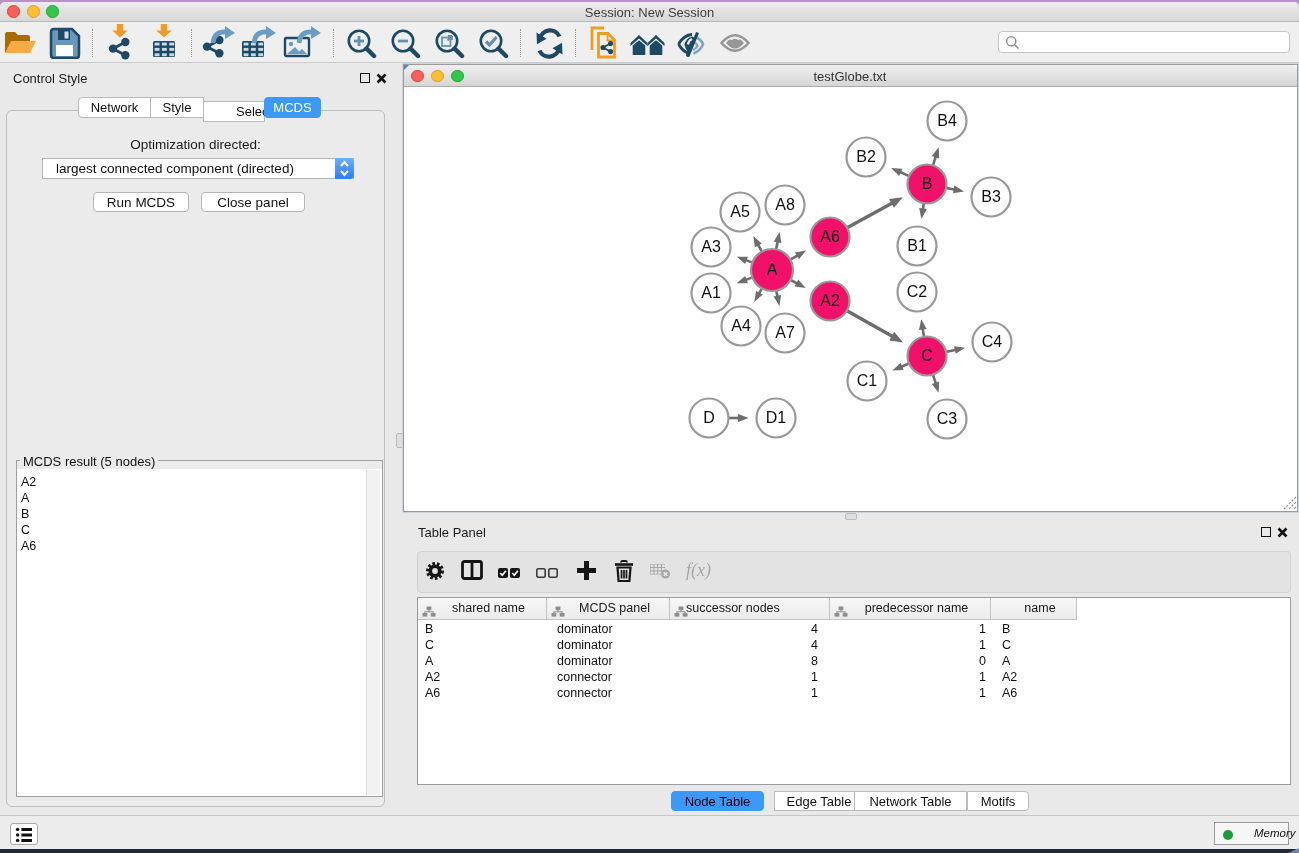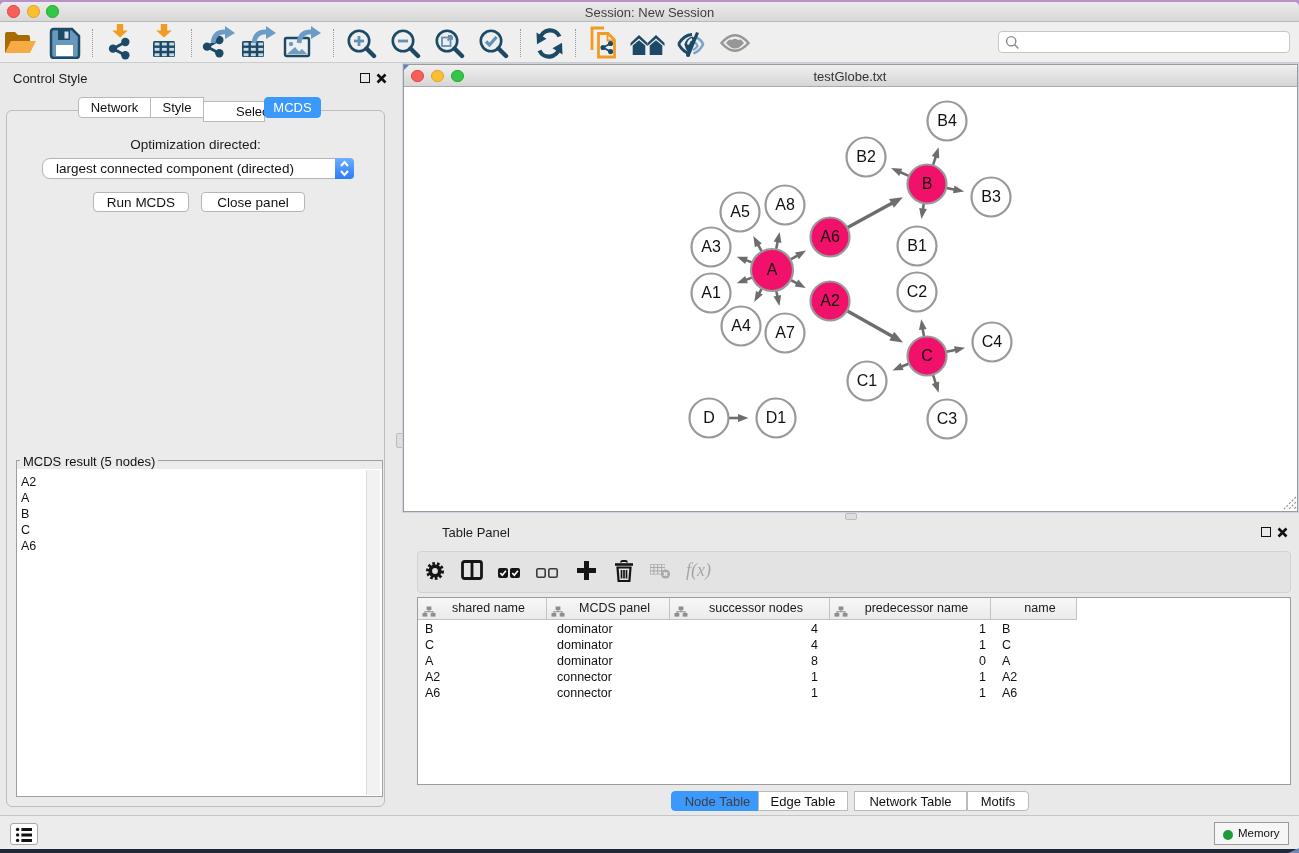--- a/index.html
+++ b/index.html
@@ -163,21 +163,21 @@
 <div class="abs" style="left:360px;top:73px;width:10px;height:10px;border:1.6px solid #111;"></div>
 <svg class="abs" style="left:376px;top:73px;" width="11" height="11">
     <path d="M1.5 1.5 L9.5 9.5 M9.5 1.5 L1.5 9.5" stroke="#111" stroke-width="2.6"></path>
   </svg>
 <div class="abs" style="left:6px;top:110px;width:379px;height:697px;background:#ebebeb;border:1px solid #bdbdbd;border-radius:6px;"></div>
 <div class="tab" style="top:97px;left:78px;width:73px;border-radius:4px 0 0 4px;">Network</div>
 <div class="tab" style="top:97px;left:150px;width:54px;">Style</div>
 <div class="tab" style="top:101px;left:203px;width:62px;padding-left:32px;">Select</div>
 <div class="tab" style="top:97px;left:264px;width:57px;background:#3b99fc;color:#ffffff;border:1px solid #3b99fc;border-radius:4px;">MCDS</div>
 <div class="abs" style="left:0;top:137px;width:391px;text-align:center;font-size:13.5px;color:#1a1a1a;">Optimization directed:</div>
-<div class="abs" style="left:42px;top:158px;width:312px;height:21px;background:#ffffff;border:1px solid #b4b4b4;border-radius:8px;">
+<div class="abs" style="left:42px;top:158px;width:312px;height:21px;background:#ffffff;border:1px solid #b4b4b4;border-radius:0;">
     <div style="position:absolute;left:13px;top:2px;font-size:13.5px;color:#111;">largest connected component (directed)</div>
     <div style="position:absolute;right:-1px;top:-1px;width:19px;height:21px;background:linear-gradient(#6cb0fe,#2d7bf7);border-radius:0 4px 4px 0;"><svg width="19" height="21" viewBox="0 0 19 21">
         <path d="M6 8 l3.5-4 3.5 4" fill="none" stroke="#fff" stroke-width="2"></path>
         <path d="M6 13 l3.5 4 3.5-4" fill="none" stroke="#fff" stroke-width="2"></path>
       </svg></div>
   </div>
 <div class="abs" style="left:93px;top:192px;width:96px;height:20px;background:#ffffff;border:1px solid #b6b6b6;border-radius:4px;text-align:center;line-height:19px;font-size:13.5px;color:#111;">Run MCDS</div>
 <div class="abs" style="left:201px;top:192px;width:104px;height:20px;background:#ffffff;border:1px solid #b6b6b6;border-radius:4px;text-align:center;line-height:19px;font-size:13.5px;color:#111;">Close panel</div>
 <div class="abs" style="left:16px;top:460px;width:367px;height:337px;border:1px solid #9f9f9f;"></div>
 <div class="abs" style="left:20px;top:454px;background:#ebebeb;padding:0 3px;font-size:13px;color:#111;">MCDS result (5 nodes)</div>
@@ -276,21 +276,21 @@
       <circle cx="305" cy="331" r="19.5" fill="#ffffff" stroke="#999999" stroke-width="2.2"></circle>
       <text x="305" y="336" text-anchor="middle" font-size="16" fill="#111111" font-family="Liberation Sans, sans-serif">D</text>
       <circle cx="372" cy="331" r="19.5" fill="#ffffff" stroke="#999999" stroke-width="2.2"></circle>
       <text x="372" y="336" text-anchor="middle" font-size="16" fill="#111111" font-family="Liberation Sans, sans-serif">D1</text>
     </svg>
   </div>
 <svg class="abs" style="left:1283px;top:496px;" width="14" height="14">
     <path d="M13 1 L1 13 M13 6 L6 13 M13 11 L11 13" stroke="#8f8f8f" stroke-width="1.1" stroke-dasharray="2.2,1.6"></path>
   </svg>
 <div class="abs" style="left:845px;top:513px;width:12px;height:7px;background:#dedede;border:1px solid #bbbbbb;border-radius:2px;"></div>
-<div class="abs" style="left:442px;top:525px;font-size:13px;color:#1c1c1c;">Table Panel</div>
+<div class="abs" style="left:418px;top:525px;font-size:13px;color:#1c1c1c;">Table Panel</div>
 <div class="abs" style="left:1261px;top:527px;width:10px;height:10px;border:1.6px solid #111;"></div>
 <svg class="abs" style="left:1277px;top:527px;" width="11" height="11">
     <path d="M1.5 1.5 L9.5 9.5 M9.5 1.5 L1.5 9.5" stroke="#111" stroke-width="2.6"></path>
   </svg>
 <div class="abs" style="left:417px;top:551px;width:874px;height:42px;background:#e3e3e3;border:1px solid #d2d2d2;border-radius:4px;"></div>
 <div class="ic" style="left:424px;top:560px;"><svg width="22" height="22" viewBox="0 0 22 22" style="">
       <circle cx="11" cy="11" r="7.2" fill="none" stroke="#151515" stroke-width="3.6" stroke-dasharray="2.5,1.95"></circle>
       <circle cx="11" cy="11" r="6.6" fill="#151515"></circle>
       <circle cx="11" cy="11" r="2.9" fill="#e3e3e3"></circle>
     </svg></div>
@@ -354,21 +354,21 @@
       <path d="M7 4 v1.7 M2.9 7 v-1.3 h8.2 V7" stroke="#8e8e8e" stroke-width="1.1" fill="none"></path>
     </svg></div>
 <div class="abs" style="left:563px;top:601px;width:103px;text-align:center;font-size:12.5px;color:#1a1a1a;">MCDS panel</div>
 <div class="abs" style="left:670px;top:598px;width:160px;height:22px;background:linear-gradient(#f7f7f7,#ebebeb);border-right:1px solid #c3c3c3;border-bottom:1px solid #c3c3c3;"></div>
 <div class="ic" style="left:674px;top:603px;"><svg width="14" height="11" viewBox="0 0 14 11" style="">
       <rect x="4.6" y="0.5" width="4.8" height="3.6" fill="#8e8e8e"></rect>
       <rect x="0.5" y="7" width="4.8" height="3.6" fill="#8e8e8e"></rect>
       <rect x="8.7" y="7" width="4.8" height="3.6" fill="#8e8e8e"></rect>
       <path d="M7 4 v1.7 M2.9 7 v-1.3 h8.2 V7" stroke="#8e8e8e" stroke-width="1.1" fill="none"></path>
     </svg></div>
-<div class="abs" style="left:686px;top:601px;width:140px;text-align:center;font-size:12.5px;color:#1a1a1a;">successor nodes</div>
+<div class="abs" style="left:686px;top:601px;width:140px;text-align:left;font-size:12.5px;color:#1a1a1a;">successor nodes</div>
 <div class="abs" style="left:830px;top:598px;width:161px;height:22px;background:linear-gradient(#f7f7f7,#ebebeb);border-right:1px solid #c3c3c3;border-bottom:1px solid #c3c3c3;"></div>
 <div class="ic" style="left:834px;top:603px;"><svg width="14" height="11" viewBox="0 0 14 11" style="">
       <rect x="4.6" y="0.5" width="4.8" height="3.6" fill="#8e8e8e"></rect>
       <rect x="0.5" y="7" width="4.8" height="3.6" fill="#8e8e8e"></rect>
       <rect x="8.7" y="7" width="4.8" height="3.6" fill="#8e8e8e"></rect>
       <path d="M7 4 v1.7 M2.9 7 v-1.3 h8.2 V7" stroke="#8e8e8e" stroke-width="1.1" fill="none"></path>
     </svg></div>
 <div class="abs" style="left:846px;top:601px;width:141px;text-align:center;font-size:12.5px;color:#1a1a1a;">predecessor name</div>
 <div class="abs" style="left:991px;top:598px;width:86px;height:22px;background:linear-gradient(#f7f7f7,#ebebeb);border-right:1px solid #c3c3c3;border-bottom:1px solid #c3c3c3;"></div>
 <div class="abs" style="left:1007px;top:601px;width:66px;text-align:center;font-size:12.5px;color:#1a1a1a;">name</div>
@@ -390,33 +390,33 @@
 <div class="abs" style="left:425px;top:670px;font-size:12.5px;color:#111;">A2</div>
 <div class="abs" style="left:557px;top:670px;font-size:12.5px;color:#111;">connector</div>
 <div class="abs" style="left:700px;top:670px;width:118px;text-align:right;font-size:12.5px;color:#111;">1</div>
 <div class="abs" style="left:880px;top:670px;width:106px;text-align:right;font-size:12.5px;color:#111;">1</div>
 <div class="abs" style="left:1002px;top:670px;font-size:12.5px;color:#111;">A2</div>
 <div class="abs" style="left:425px;top:686px;font-size:12.5px;color:#111;">A6</div>
 <div class="abs" style="left:557px;top:686px;font-size:12.5px;color:#111;">connector</div>
 <div class="abs" style="left:700px;top:686px;width:118px;text-align:right;font-size:12.5px;color:#111;">1</div>
 <div class="abs" style="left:880px;top:686px;width:106px;text-align:right;font-size:12.5px;color:#111;">1</div>
 <div class="abs" style="left:1002px;top:686px;font-size:12.5px;color:#111;">A6</div>
-<div class="btab" style="top:791px;left:671px;width:93px;background:#3b99fc;color:#404040;border-color:#3b99fc;border-radius:4px;">Node Table</div>
-<div class="btab" style="top:791px;left:758px;width:90px;">Edge Table</div>
+<div class="btab" style="top:791px;left:671px;width:93px;background:#3b99fc;color:#000000;border-color:#3b99fc;border-radius:4px;">Node Table</div>
+<div class="btab" style="top:791px;left:774px;width:90px;">Edge Table</div>
 <div class="btab" style="top:791px;left:854px;width:113px;">Network Table</div>
 <div class="btab" style="top:791px;left:967px;width:62px;border-radius:0 4px 4px 0;">Motifs</div>
 <div class="abs" style="left:0;top:815px;width:1299px;height:34px;background:#ececec;border-top:1px solid #c6c6c6;"></div>
 <div class="abs" style="left:10px;top:823px;width:28px;height:22px;background:#fdfdfd;border:1px solid #a8a8a8;border-radius:3px;">
     <div style="position:absolute;left:4px;top:2px;"><svg width="18" height="18" viewBox="0 0 18 18" style="">
         <circle cx="2.6" cy="3.4" r="1.7" fill="#111"></circle>
         <rect x="6.4" y="2" width="10.6" height="3" fill="#111"></rect>
         <circle cx="2.6" cy="8.9" r="1.7" fill="#111"></circle>
         <rect x="6.4" y="7.5" width="10.6" height="3" fill="#111"></rect>
         <circle cx="2.6" cy="14.4" r="1.7" fill="#111"></circle>
         <rect x="6.4" y="13" width="10.6" height="3" fill="#111"></rect>
       </svg></div>
   </div>
 <svg class="abs" style="left:1284px;top:848px;" width="15" height="5">
     <path d="M15 0 V5 H4 z" fill="#6f86b0"></path>
   </svg>
 <div class="abs" style="left:1214px;top:822px;width:75px;height:23px;background:#f6f6f6;border:1px solid #9a9a9a;">
     <div style="position:absolute;left:8px;top:6.5px;width:10px;height:10px;border-radius:50%;background:#1e9c3c;"></div>
-    <div style="position:absolute;left:23px;top:4px;font-size:11.5px;color:#111;">Memory</div>
+    <div style="position:absolute;left:39px;top:4px;font-size:11.5px;color:#111;font-style:italic;">Memory</div>
   </div>
 </body></html>

